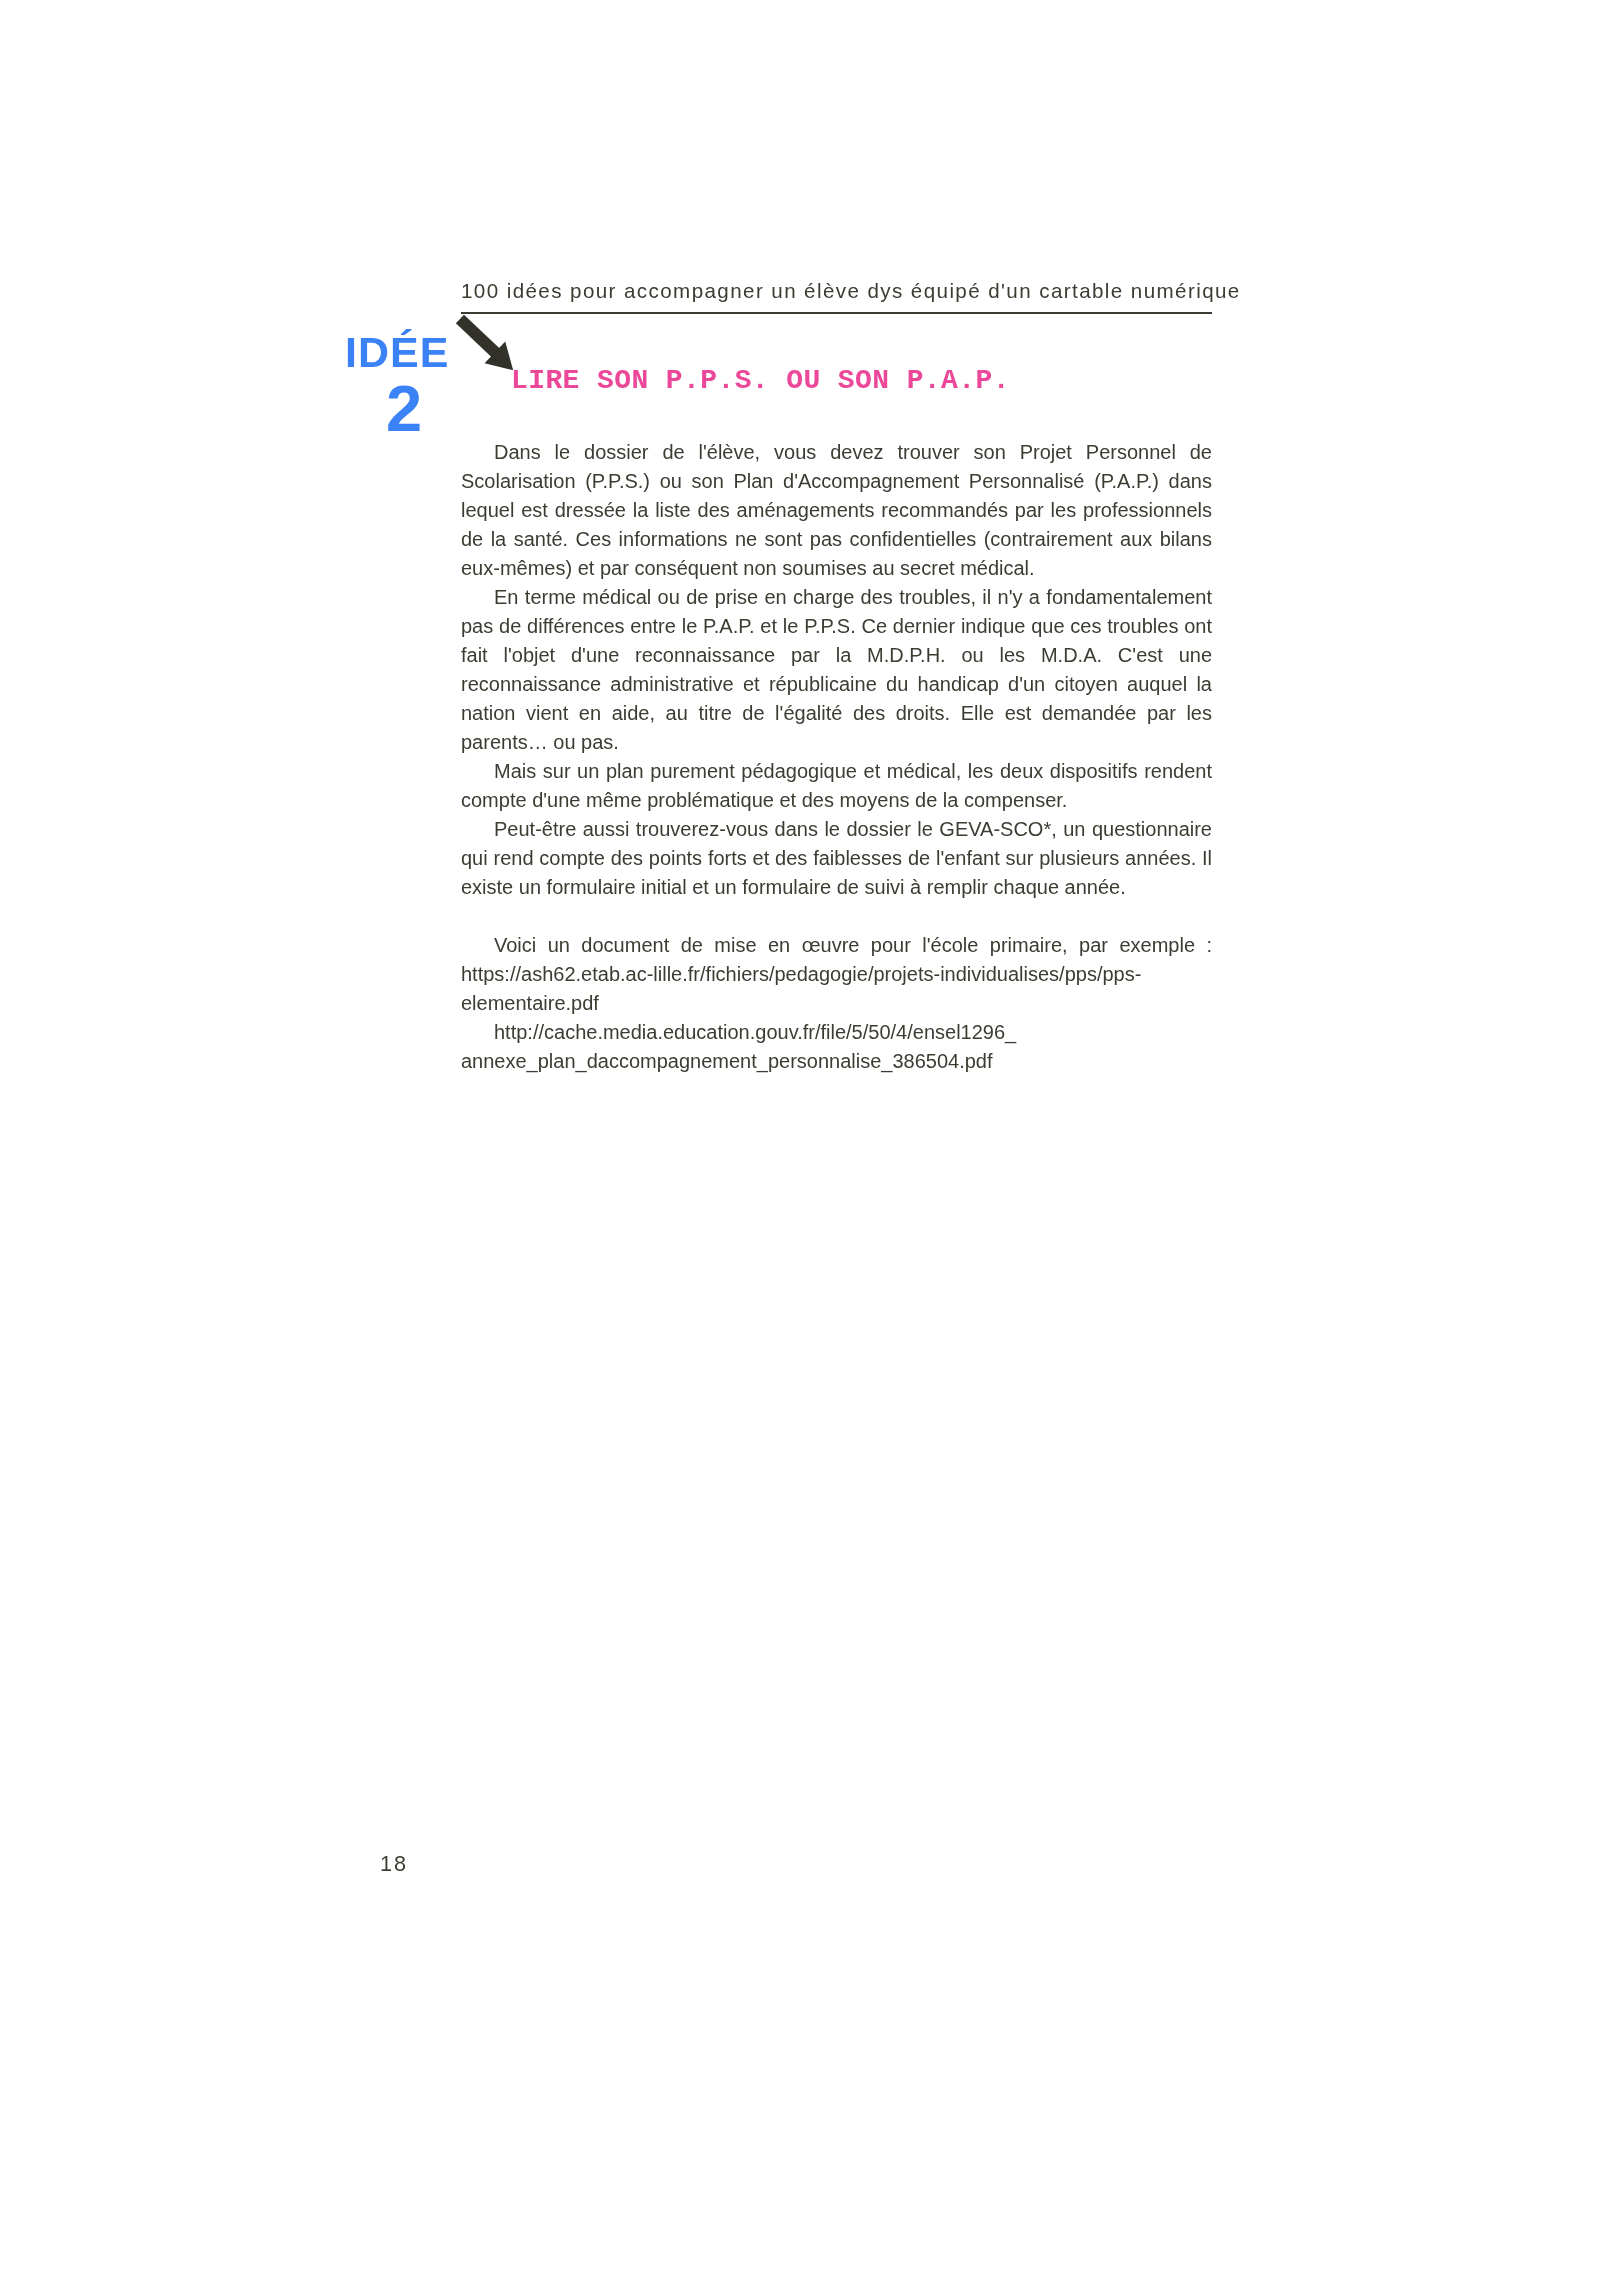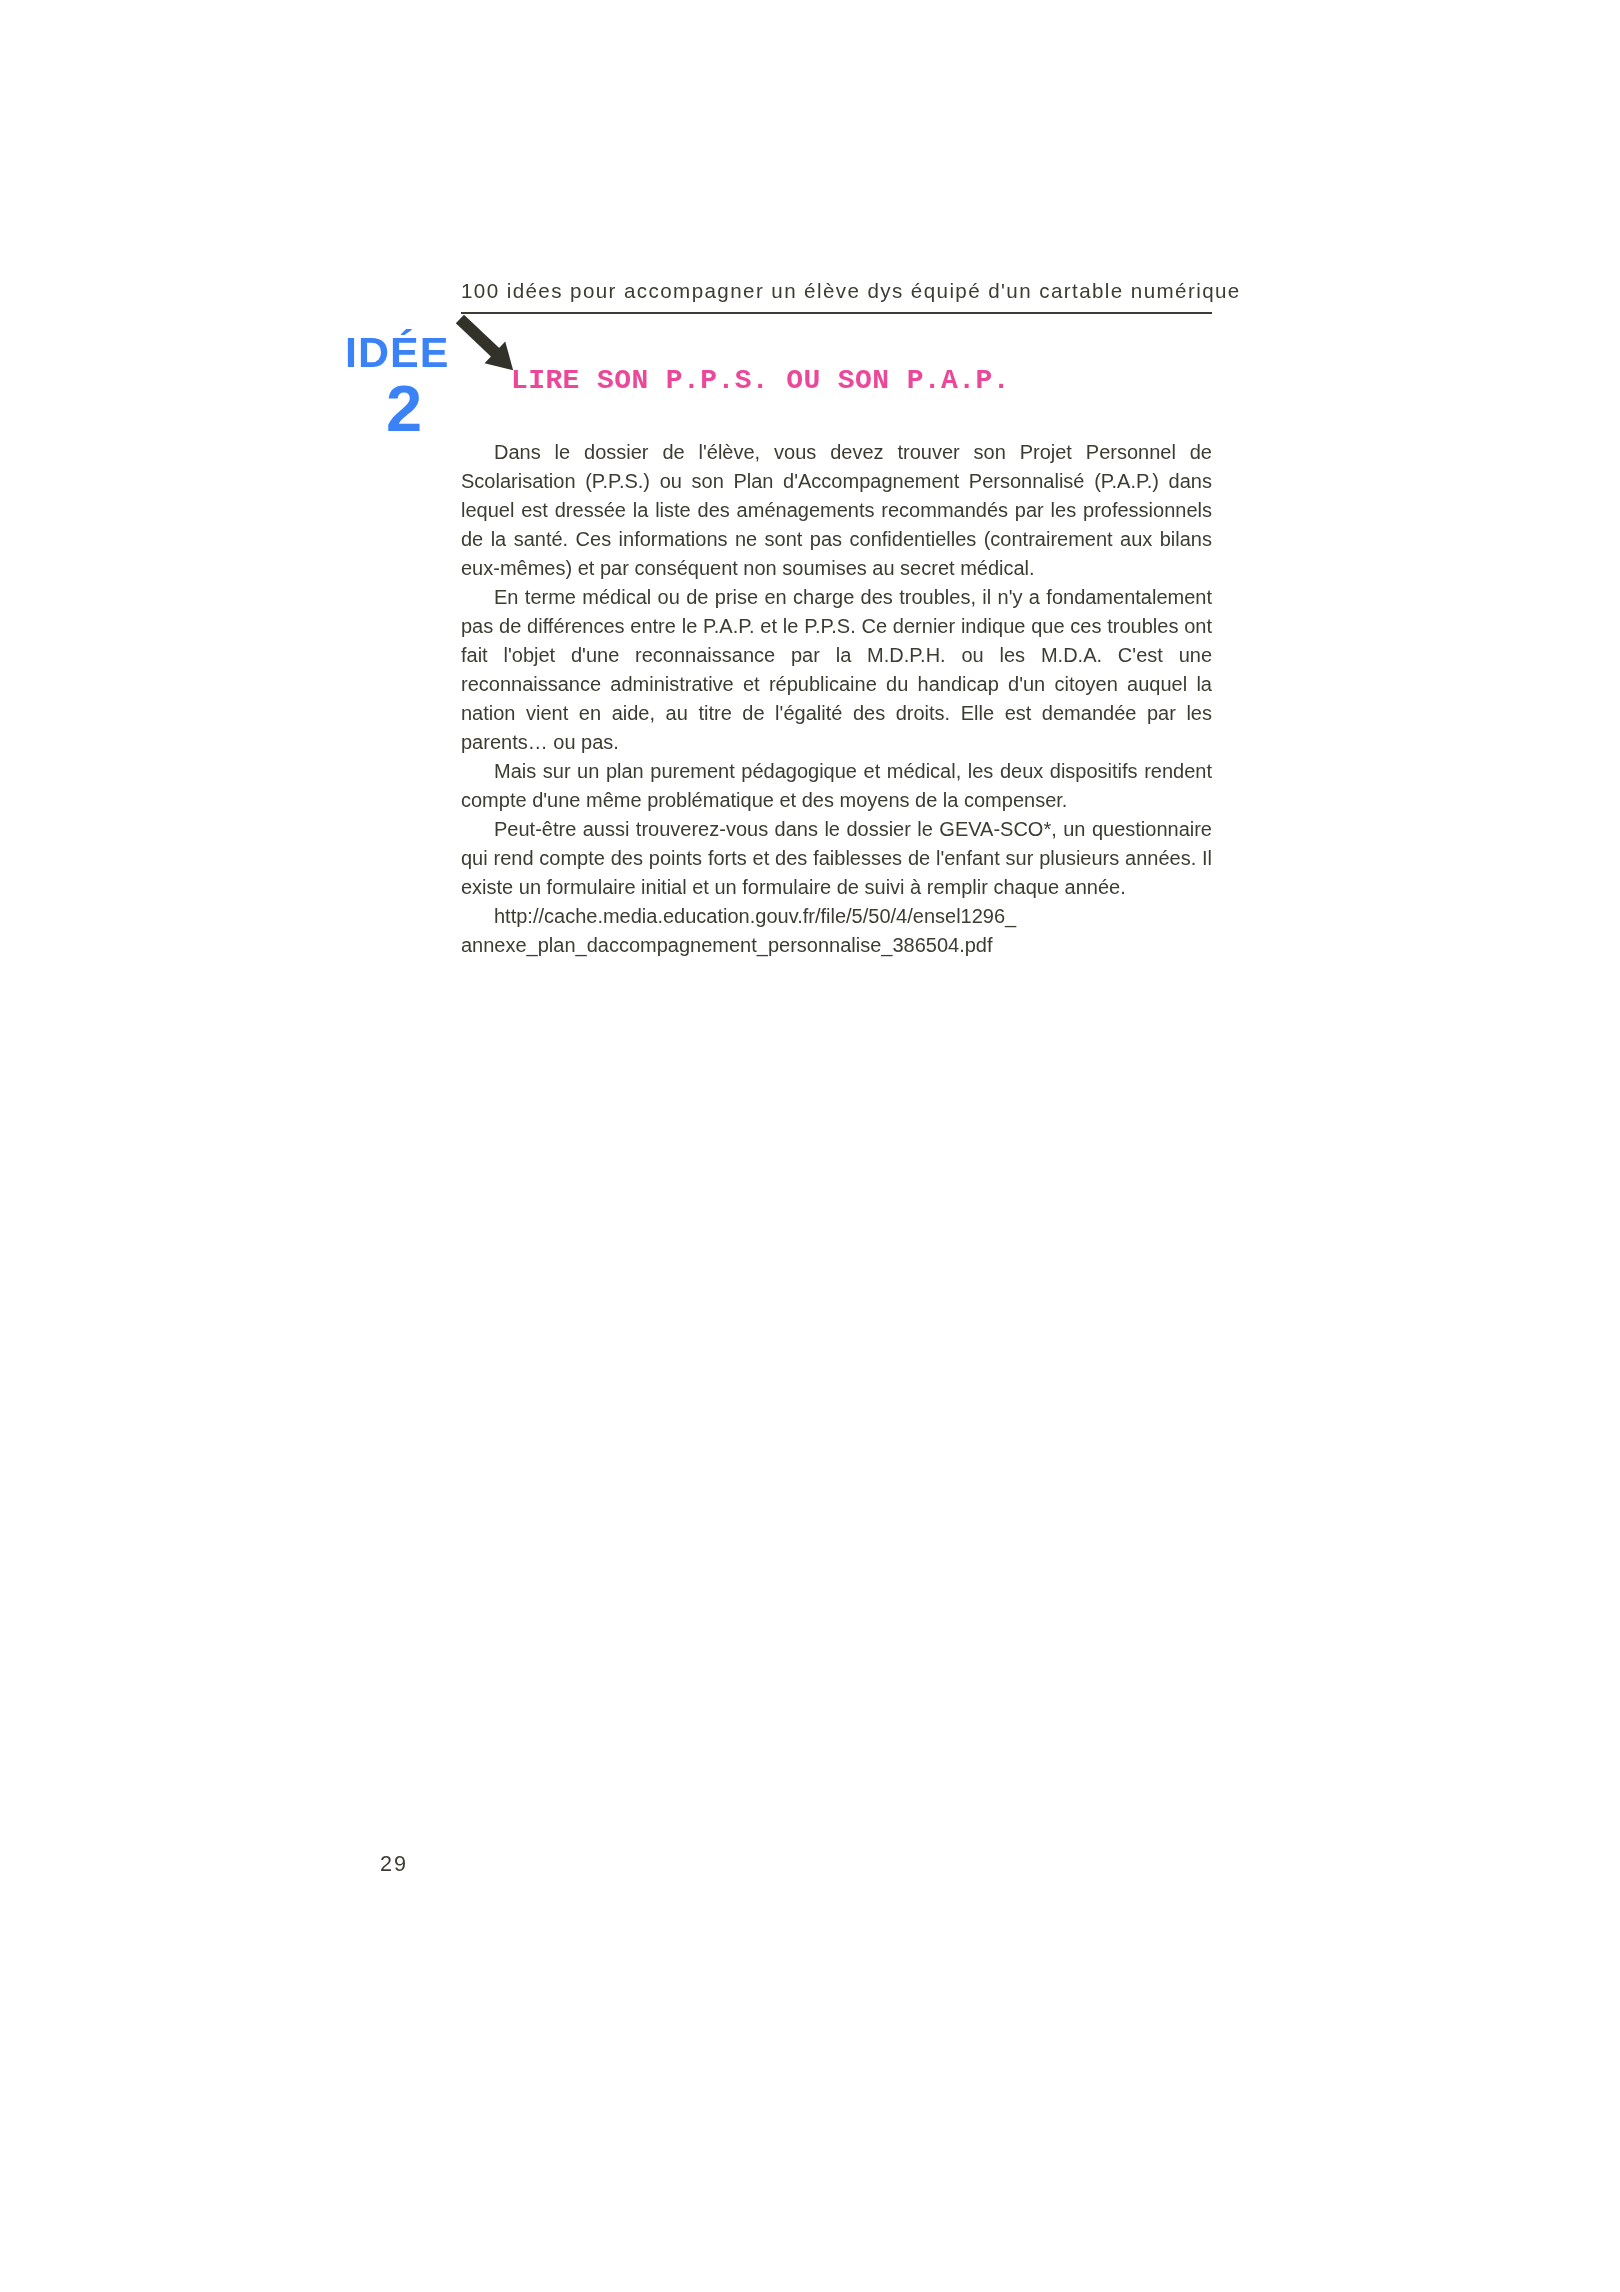--- a/index.html
+++ b/index.html
@@ -119,17 +119,18 @@
   </svg>
 </div>
 
 <div class="chapter-title">LIRE SON P.P.S. OU SON P.A.P.</div>
 
 <div class="body-text">
   <p>Dans le dossier de l'élève, vous devez trouver son Projet Personnel de Scolarisation (P.P.S.) ou son Plan d'Accompagnement Personnalisé (P.A.P.) dans lequel est dressée la liste des aménagements recommandés par les professionnels de la santé. Ces informations ne sont pas confidentielles (contrairement aux bilans eux-mêmes) et par conséquent non soumises au secret médical.</p>
   <p>En terme médical ou de prise en charge des troubles, il n'y a fondamentalement pas de différences entre le P.A.P. et le P.P.S. Ce dernier indique que ces troubles ont fait l'objet d'une reconnaissance par la M.D.P.H. ou les M.D.A. C'est une reconnaissance administrative et républicaine du handicap d'un citoyen auquel la nation vient en aide, au titre de l'égalité des droits. Elle est demandée par les parents… ou pas.</p>
   <p>Mais sur un plan purement pédagogique et médical, les deux dispositifs rendent compte d'une même problématique et des moyens de la compenser.</p>
   <p>Peut-être aussi trouverez-vous dans le dossier le GEVA-SCO*, un questionnaire qui rend compte des points forts et des faiblesses de l'enfant sur plusieurs années. Il existe un formulaire initial et un formulaire de suivi à remplir chaque année.</p>
+  <p class="spaced">Voici un document de mise en œuvre pour l'école primaire, par exemple : https://ash62.etab.ac-lille.fr/fichiers/pedagogie/projets-individualises/pps/pps-elementaire.pdf</p>
   <p>http://cache.media.education.gouv.fr/file/5/50/4/ensel1296_ annexe_plan_daccompagnement_personnalise_386504.pdf</p>
 </div>
 
-<div class="page-number">29</div>
+<div class="page-number">18</div>
 
 
 </body></html>

